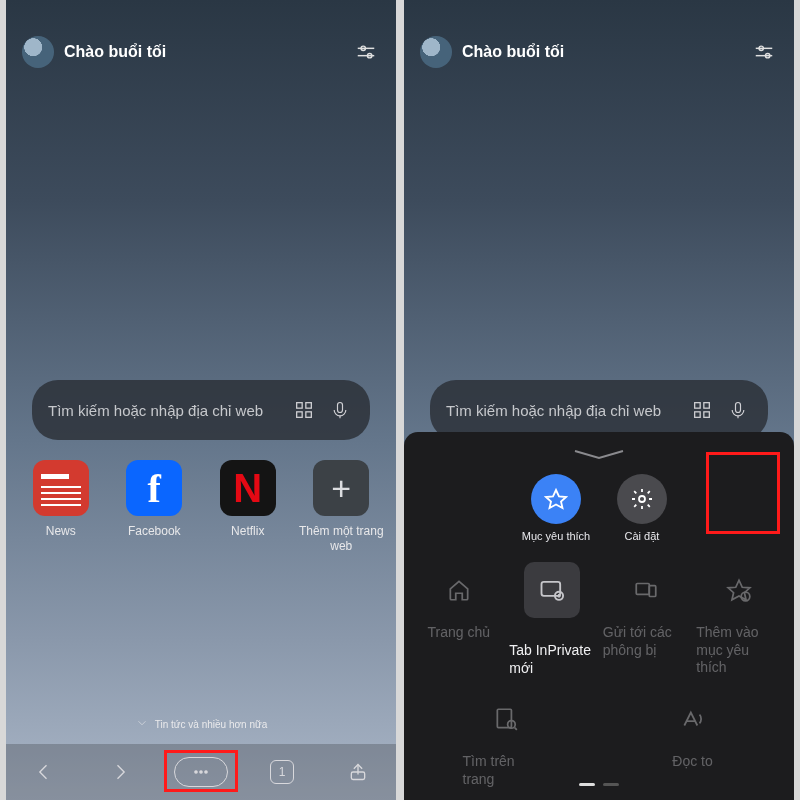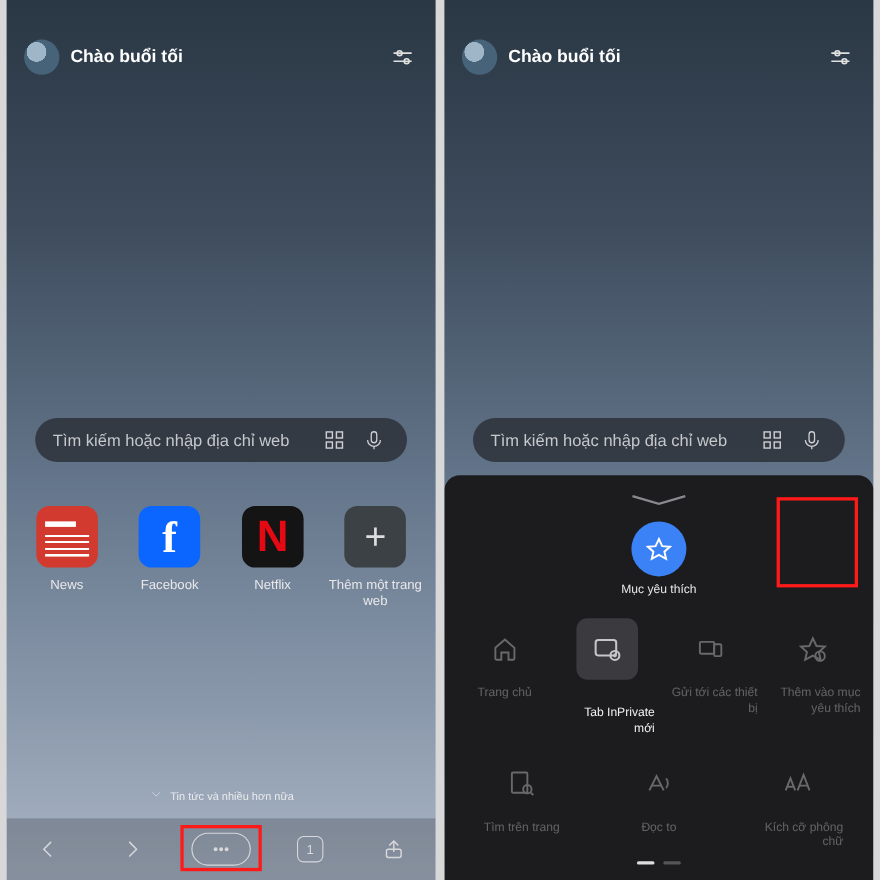--- a/index.html
+++ b/index.html
@@ -22,21 +22,21 @@
   
   .hdr { display:flex; align-items:center; padding: 18px 16px 0 16px; margin-top: 18px; }
   .avatar { width:32px; height:32px; border-radius:50%; background: radial-gradient(circle at 35% 35%, #9fb6c9 0 30%, #46637a 31% 100%); margin-right:10px;}
   .greeting { font-size:16px; font-weight:600; color:#fff; flex:1;}
   .tune-btn { width:28px; height:28px; display:flex; align-items:center; justify-content:center; }
   .tune-btn svg { width:22px; height:22px; stroke:#e0e0e0; fill:none; stroke-width:1.6; }
 
   
   .search {
     position:absolute; left:26px; right:26px; top:380px;
-    height:40px; border-radius:26px;
+    height:60px; border-radius:26px;
     background: rgba(40,44,50,0.78);
     display:flex; align-items:center; padding:16px 16px;
     color:#c6c8cc;
   }
   .search-text { flex:1; font-size:15px; color:#c6c8cc; }
   .search-ic { width:28px; height:28px; display:flex; align-items:center; justify-content:center; margin-left:8px;}
   .search-ic svg { stroke:#d0d0d4; fill:none; stroke-width:1.4; }
 
   
   .shortcuts { position:absolute; top:460px; left:0; right:0; display:flex; justify-content:space-around; padding: 0 8px;}
@@ -80,21 +80,21 @@
   .cic.coll{background:#2563eb;}
   .cic.set{background:#4a4a4e;}
   .clbl{margin-top:6px;font-size:11px;color:#e8e8ec;text-align:center;}
 
   .grow { display:flex; justify-content:space-around; padding: 14px 8px 0;}
   .gitem { width:86px; display:flex; flex-direction:column; align-items:center; opacity:0.45;}
   .gitem.active { opacity:1; }
   .gic { width:56px; height:56px; border-radius:10px; display:flex; align-items:center; justify-content:center;}
   .gitem.active .gic{ background:#3b3b3f;}
   .gic svg{stroke:#c6c6ca;fill:none;stroke-width:1.6;}
-  .glbl{margin-top:6px;font-size:11px;color:#b8b8bc;text-align:right;line-height:1.25;}
+  .glbl{margin-top:6px;font-size:14px;color:#b8b8bc;text-align:left;line-height:1.25;}
   .gitem.active .glbl{color:#f0f0f2;margin-top:24px;}
 
   .pager{position:absolute;bottom:14px;left:0;right:0;display:flex;justify-content:center;gap:8px;}
   .pdot{width:16px;height:3px;border-radius:2px;background:#555;}
   .pdot.on{background:#ddd;}
 </style>
 </head>
 <body>
 
 <div class="phone left">
@@ -230,20 +230,29 @@
 
     <div class="crow">
       <div class="citem">
         <div class="cic fav">
             <svg width="24" height="24" viewBox="0 0 24 24">
               <polygon points="12 3 15 9.5 22 10 17 14.5 18.5 21 12 17.5 5.5 21 7 14.5 2 10 9 9.5"></polygon>
             </svg>
           </div>
         <div class="clbl">Mục yêu thích</div>
       </div>
+      <div class="citem">
+        <div class="cic set">
+            <svg width="24" height="24" viewBox="0 0 24 24">
+              <circle cx="12" cy="12" r="3"></circle>
+              <path d="M12 2v3M12 19v3M4.2 4.2l2.1 2.1M17.7 17.7l2.1 2.1M2 12h3M19 12h3M4.2 19.8l2.1-2.1M17.7 6.3l2.1-2.1"></path>
+            </svg>
+          </div>
+        <div class="clbl">Cài đặt</div>
+      </div>
     </div>
 
     <div class="grow">
       <div class="gitem">
         <div class="gic">
             <svg width="26" height="26" viewBox="0 0 24 24">
               <path d="M4 11l8-7 8 7v9a1 1 0 0 1-1 1h-4v-6h-6v6H5a1 1 0 0 1-1-1z"></path>
             </svg>
           </div>
         <div class="glbl">Trang chủ</div>
@@ -258,21 +267,21 @@
           </div>
         <div class="glbl">Tab InPrivate mới</div>
       </div>
       <div class="gitem">
         <div class="gic">
             <svg width="26" height="26" viewBox="0 0 24 24">
               <rect x="3" y="6" width="12" height="10" rx="1"></rect>
               <rect x="15" y="8" width="6" height="10" rx="1"></rect>
             </svg>
           </div>
-        <div class="glbl">Gửi tới các thiết bị</div>
+        <div class="glbl">Gửi tới các phông bị</div>
       </div>
       <div class="gitem">
         <div class="gic">
             <svg width="26" height="26" viewBox="0 0 24 24">
               <polygon points="12 3 15 9.5 22 10 17 14.5 18.5 21 12 17.5 5.5 21 7 14.5 2 10 9 9.5"></polygon>
               <circle cx="18" cy="18" r="4"></circle>
             </svg>
           </div>
         <div class="glbl">Thêm vào mục yêu thích</div>
       </div>
@@ -292,31 +301,20 @@
       <div class="gitem">
         <div class="gic">
             <svg width="26" height="26" viewBox="0 0 24 24">
               <path d="M4 18L10 6l6 12"></path>
               <line x1="6" y1="14" x2="14" y2="14"></line>
               <path d="M18 8c2 2 2 6 0 8"></path>
             </svg>
           </div>
         <div class="glbl">Đọc to</div>
       </div>
-      <div class="gitem">
-        <div class="gic">
-            <svg width="26" height="26" viewBox="0 0 24 24">
-              <path d="M3 18L7 8l4 10"></path>
-              <line x1="4.5" y1="15" x2="9.5" y2="15"></line>
-              <path d="M13 18L18 5l5 13"></path>
-              <line x1="15" y1="14" x2="21" y2="14"></line>
-            </svg>
-          </div>
-        <div class="glbl">Kích cỡ phông chữ</div>
-      </div>
     </div>
 
     <div class="pager">
       <div class="pdot on"></div>
       <div class="pdot"></div>
     </div>
   </div>
 
   <div class="hl" style="right:14px; top:452px; width:74px; height:82px;"></div>
 </div>

